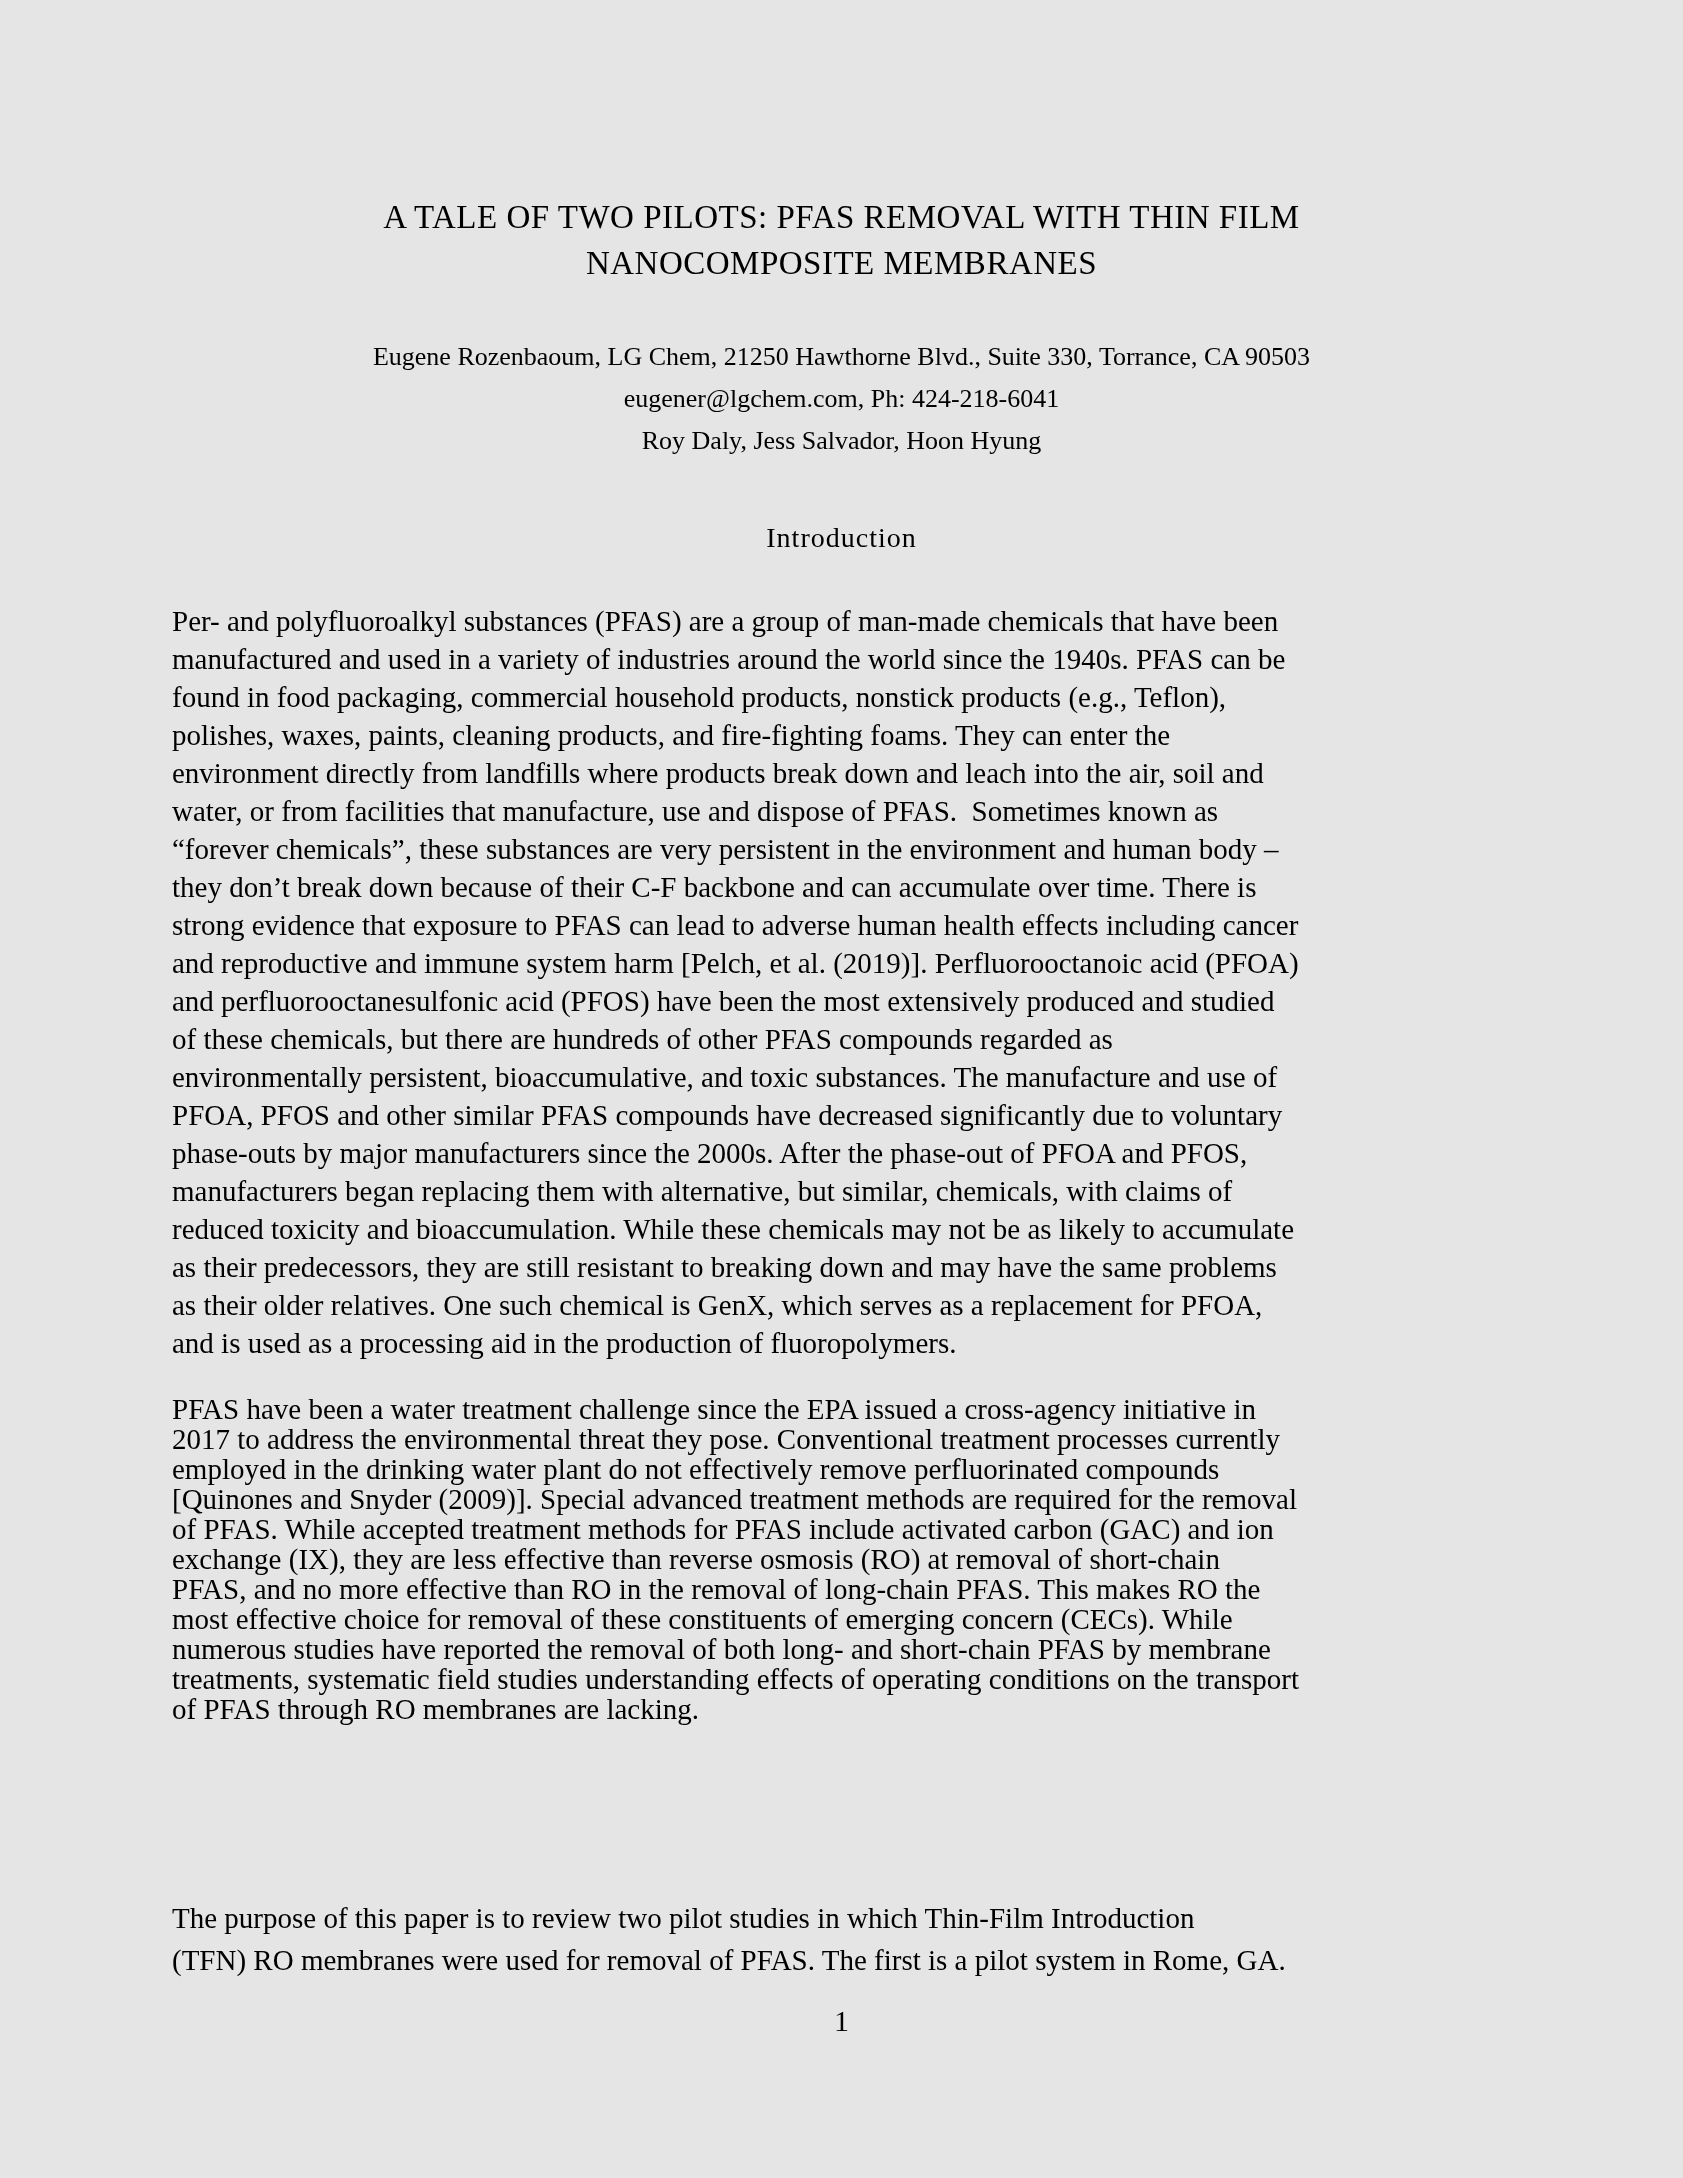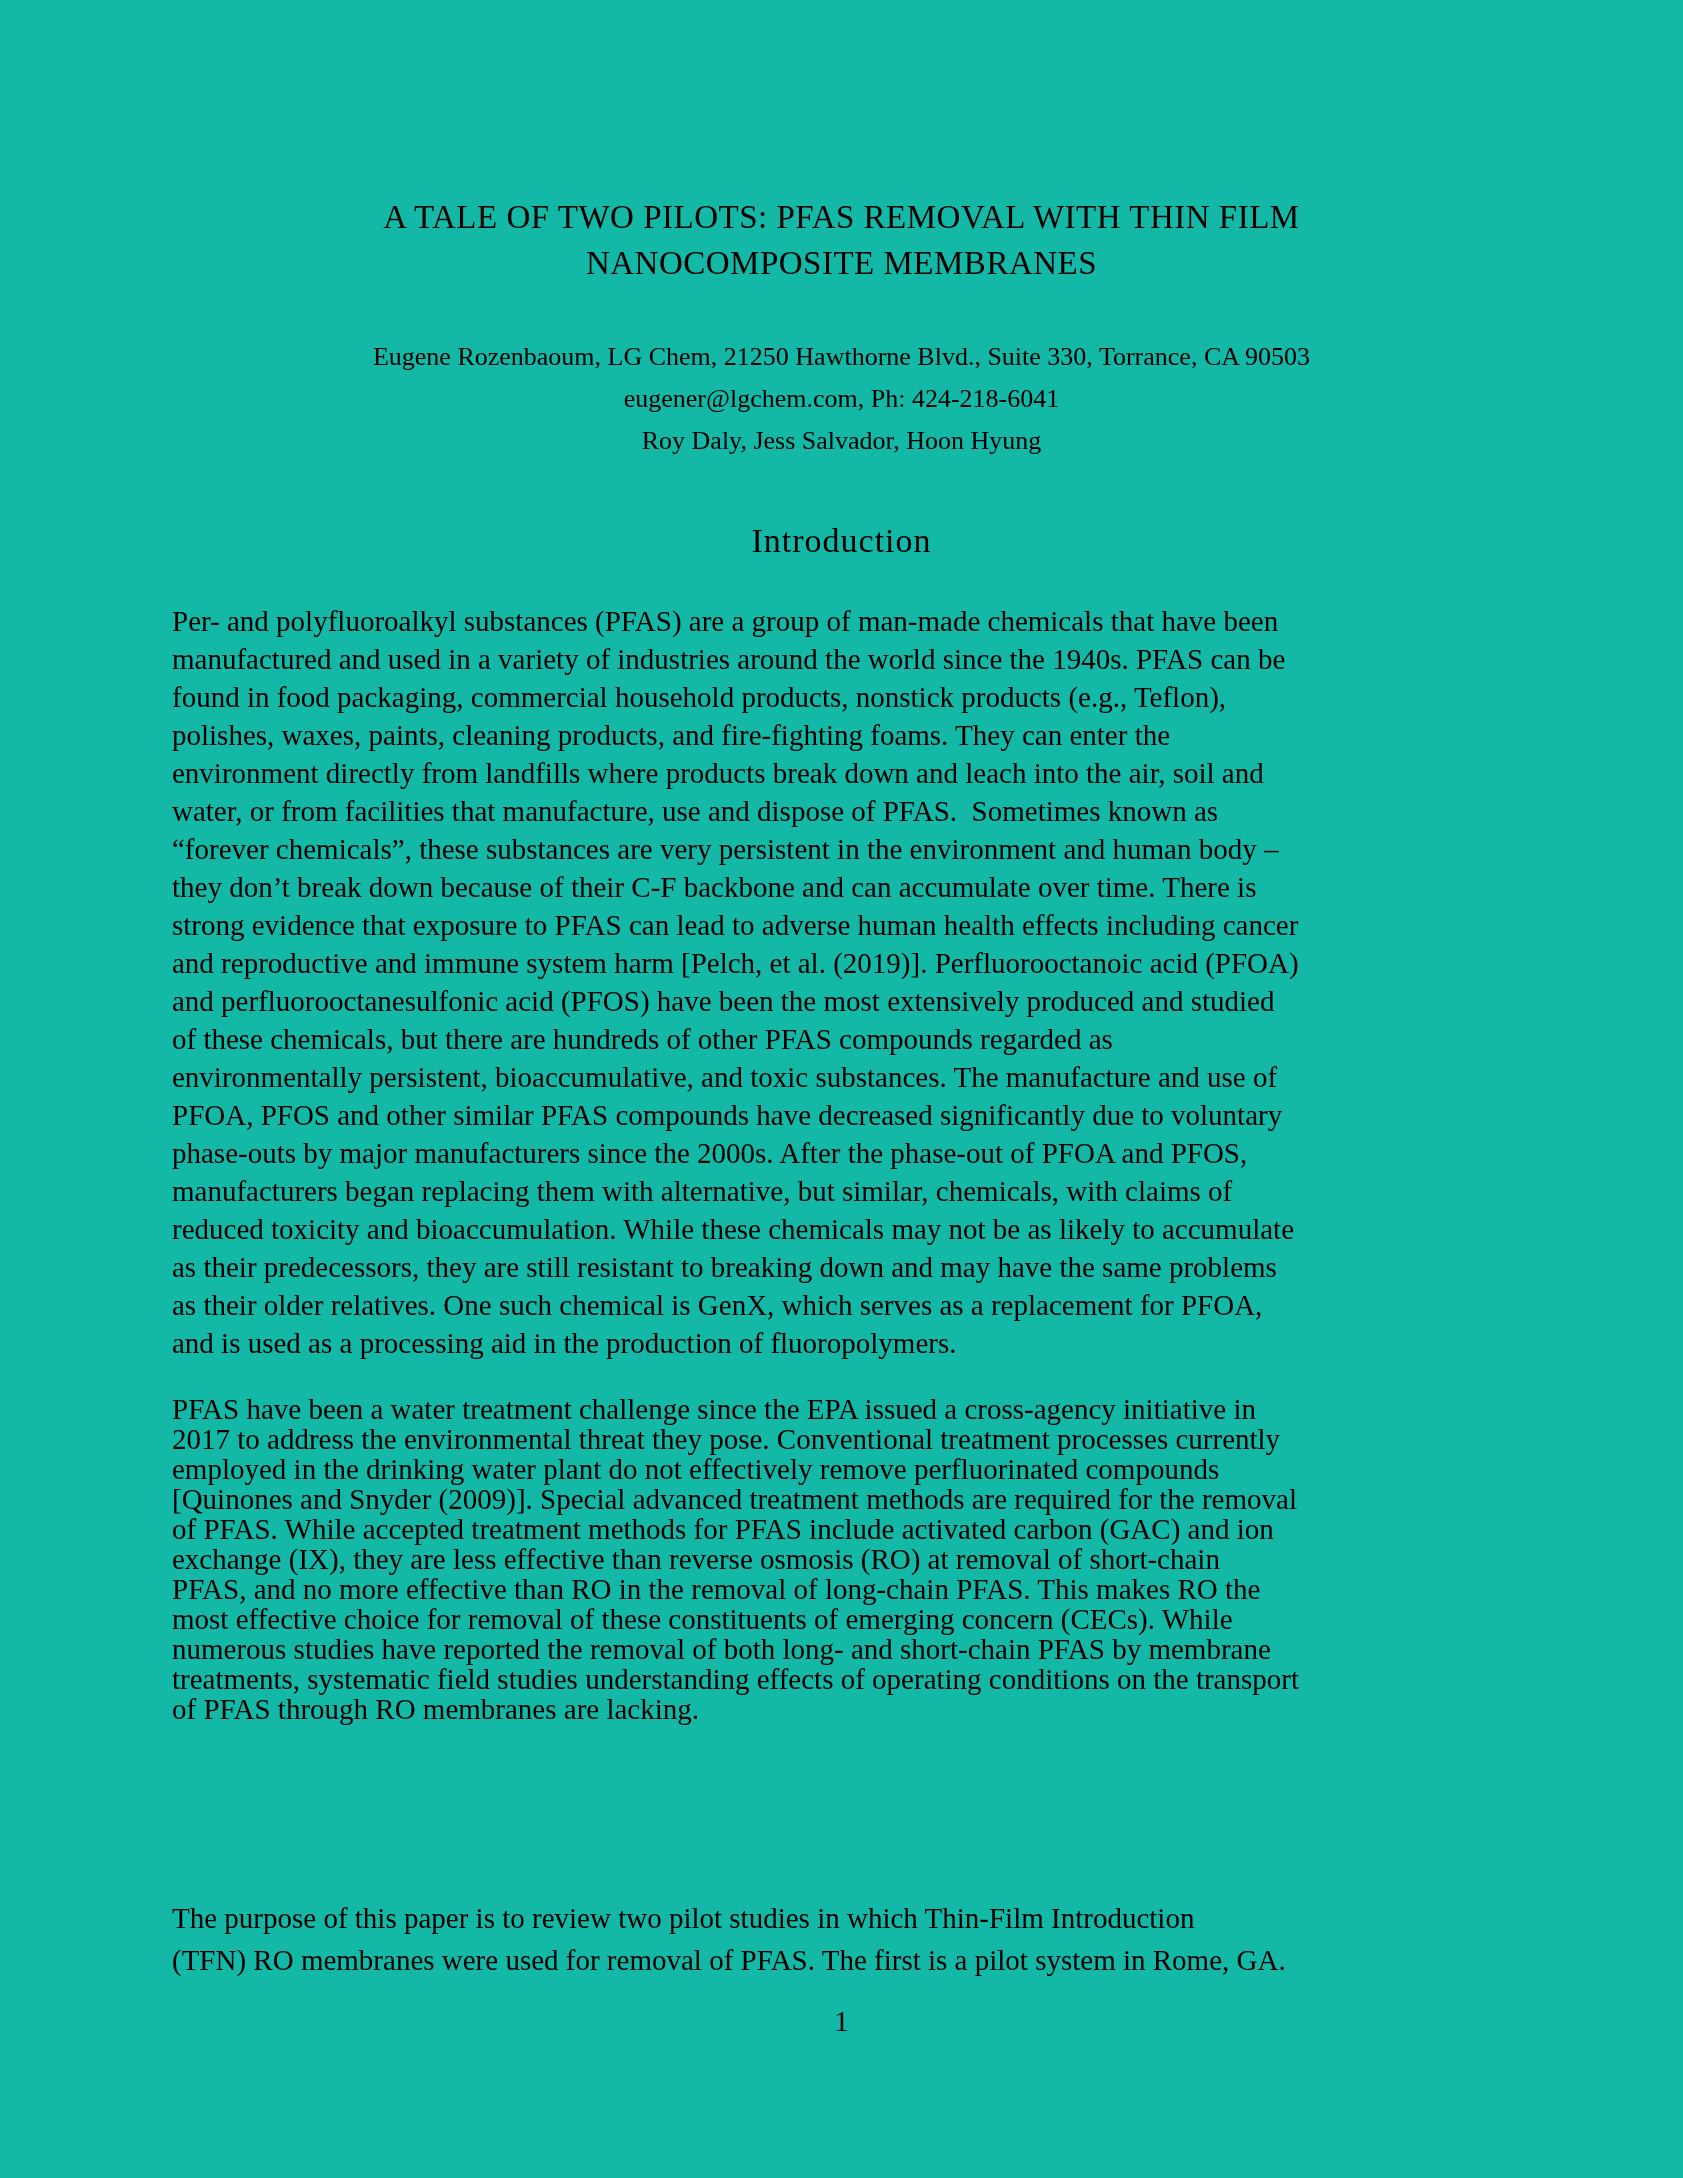--- a/index.html
+++ b/index.html
@@ -1,21 +1,21 @@
 <!DOCTYPE html>
 <html><head>
 <meta charset="utf-8">
 <style>
   * { margin: 0; padding: 0; box-sizing: border-box; }
   html, body { background: #ffffff; }
   .page {
     position: relative;
     width: 1683px;
     height: 2178px;
-    background: #14b8a6;
+    background: #e5e5e5;
     color: #000000;
     font-family: "Liberation Serif", "DejaVu Serif", serif;
     overflow: hidden;
   }
   .centered {
     position: absolute;
     left: 0;
     width: 100%;
     text-align: center;
     white-space: pre;
@@ -26,21 +26,21 @@
     line-height: 46px;
     letter-spacing: 0.5px;
   }
   .authors-block {
     top: 336px;
     font-size: 26px;
     line-height: 42px;
   }
   .section-heading {
     top: 522px;
-    font-size: 34px;
+    font-size: 28px;
     letter-spacing: 1px;
   }
   .body-paragraph {
     position: absolute;
     left: 156px;
     width: 1406px;
     font-size: 29px;
     white-space: pre;
     text-align: left;
     margin-left: 16px;

